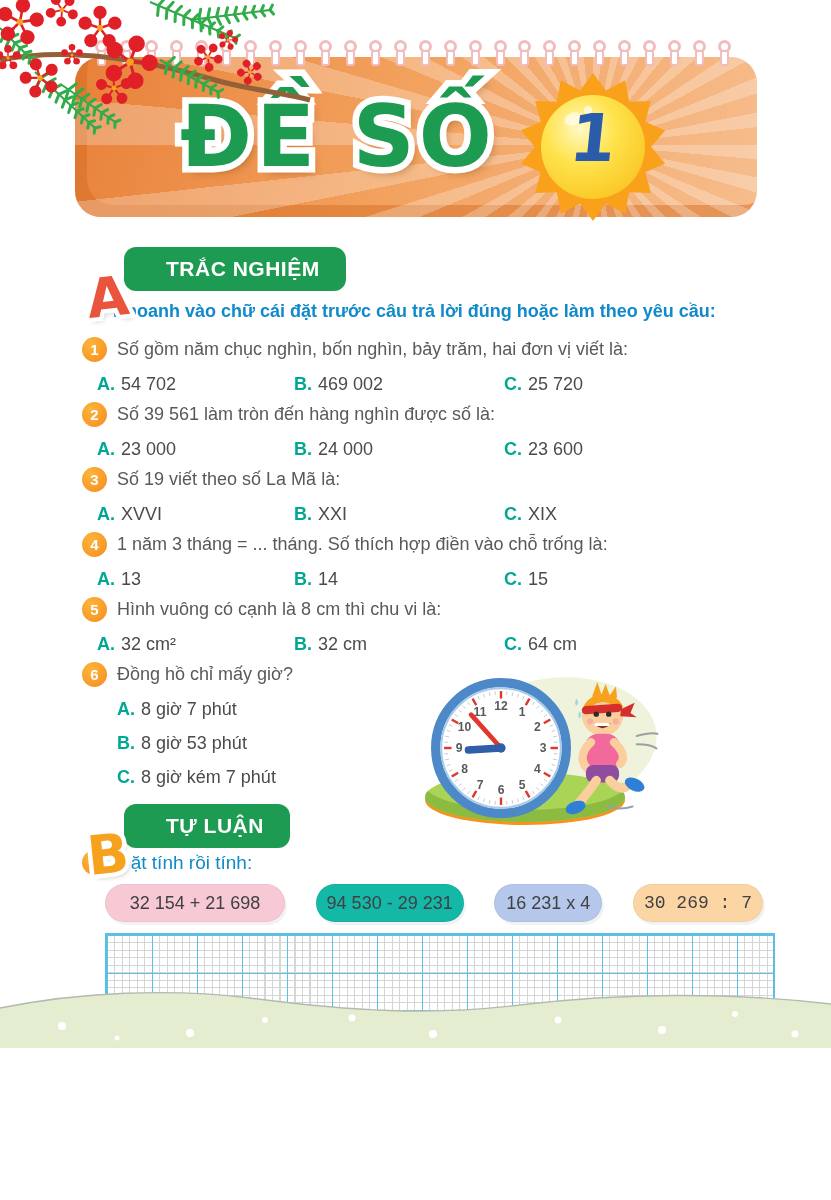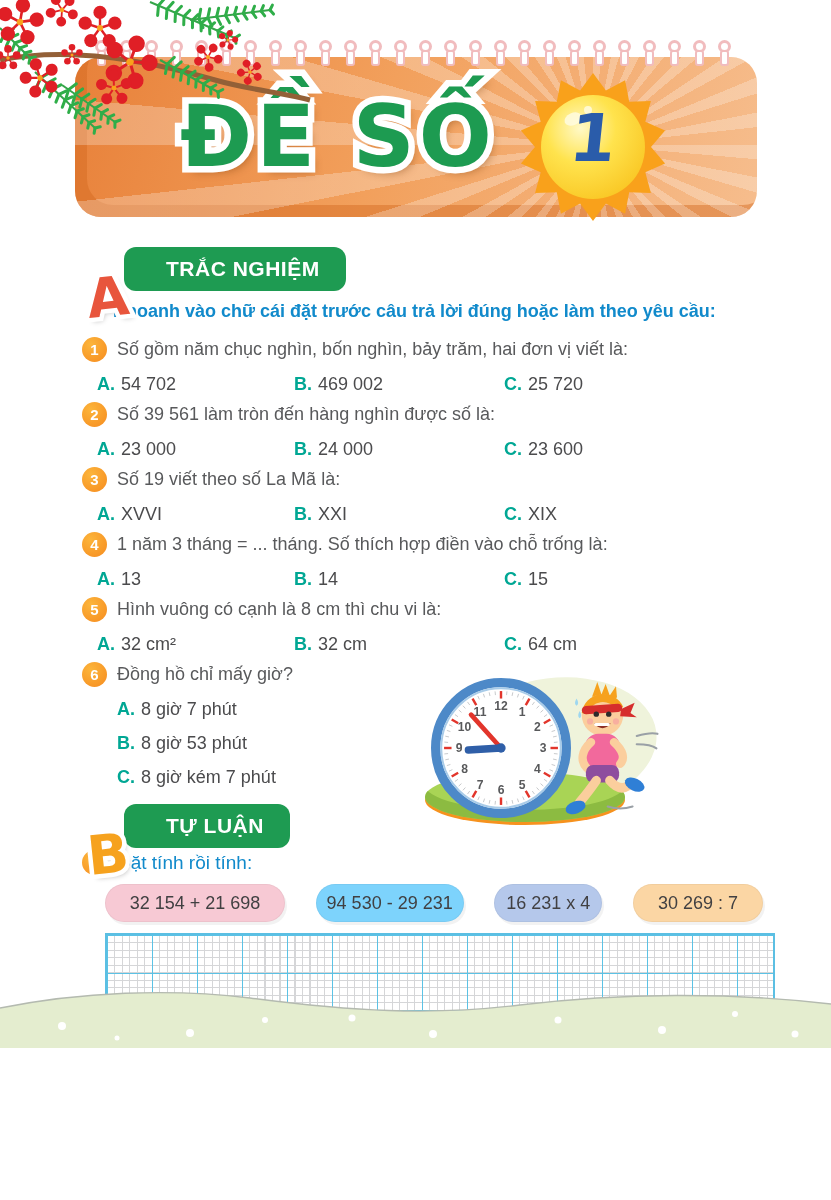--- a/index.html
+++ b/index.html
@@ -695,23 +695,23 @@
     <span class="sec-pill">TỰ LUẬN</span>
   </div>
 
   <div class="abs bq-row">
     <span class="q-num">1</span>
     <span class="bq-text">Đặt tính rồi tính:</span>
   </div>
 
   <div class="abs pills">
     <span class="pill pill-0" style="background: rgb(247, 201, 212);">32 154 + 21 698</span>
-    <span class="pill pill-1" style="background: #7dd3fc;">94 530 - 29 231</span>
+    <span class="pill pill-1" style="background: #14b8a6;">94 530 - 29 231</span>
     <span class="pill pill-2" style="background: rgb(181, 200, 235);">16 231 x 4</span>
-    <span class="pill pill-3" style="background: rgb(251, 214, 164);">30 269 : 7</span>
+    <span class="pill pill-3" style="background: rgb(251, 214, 164); font-family: Liberation Mono, monospace;">30 269 : 7</span>
   </div>
 
   <div class="abs grid-area"></div>
 
   <svg class="abs footer-band" id="footer-svg" width="831" height="70" viewBox="0 0 831 70">
     <path d="M0,30 C80,14 170,10 250,20 C350,33 430,38 520,27 C620,15 730,14 831,26 L831,70 L0,70 Z" fill="#e4edcf"></path>
     <path d="M0,30 C80,14 170,10 250,20 C350,33 430,38 520,27 C620,15 730,14 831,26" fill="none" stroke="#b4bab0" stroke-width="1.3"></path>
     <g fill="#fff">
       <circle cx="62" cy="48" r="4"></circle>
         <circle cx="117" cy="60" r="2.5"></circle>

